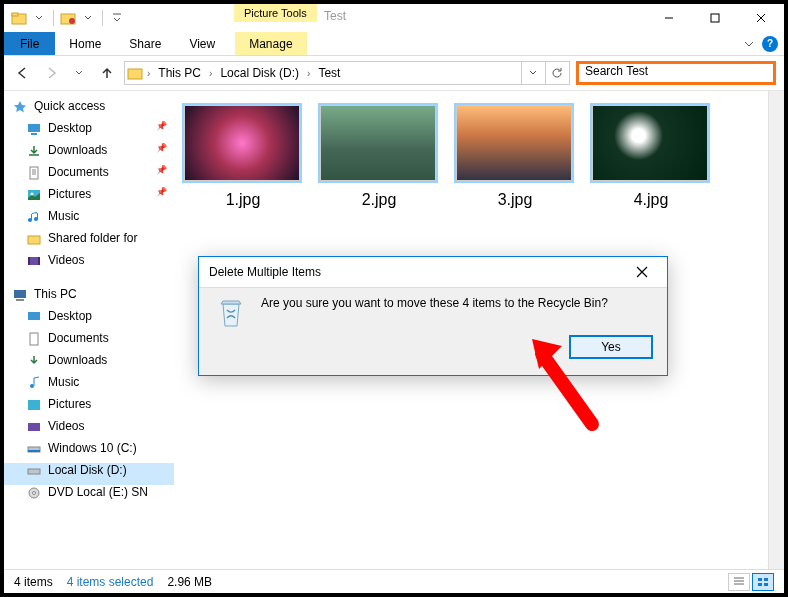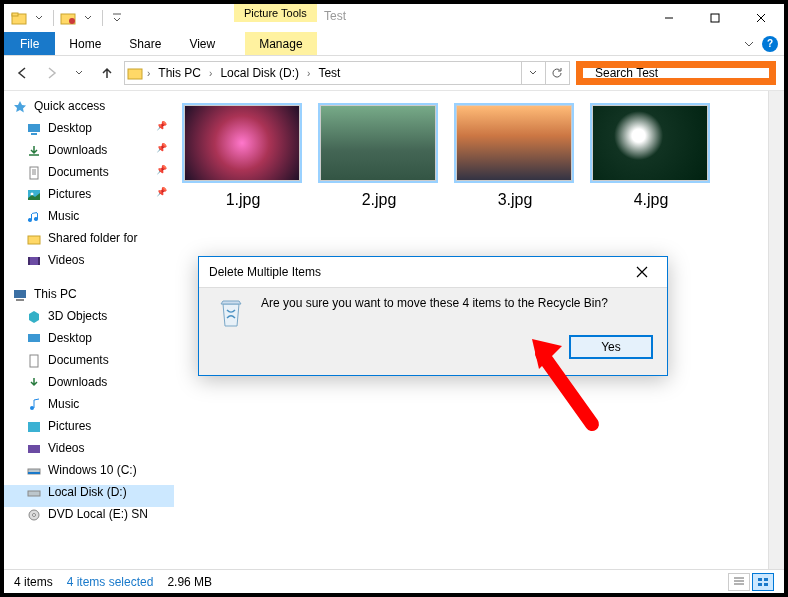--- a/index.html
+++ b/index.html
@@ -8,33 +8,33 @@
 .window{width:100%;height:100%;background:#fff;display:flex;flex-direction:column;position:relative}
 .titlebar{height:28px;background:#fff;display:flex;align-items:center;position:relative}
 .qat{display:flex;align-items:center;gap:2px;padding:0 6px;height:100%}
 .qat-icon{width:18px;height:18px;display:inline-flex;align-items:center;justify-content:center}
 .qat-sep{width:1px;height:16px;background:#ccc;margin:0 3px}
 .context-tab{position:absolute;left:230px;top:0;padding:3px 10px;background:#fff2a0;font-size:11px}
 .wintitle{position:absolute;left:320px;top:5px;font-size:12px;color:#999}
 .winbtns{position:absolute;right:0;top:0;display:flex}
 .winbtn{width:46px;height:28px;display:flex;align-items:center;justify-content:center;color:#333}
 .ribbon-tabs{height:24px;display:flex;align-items:stretch;border-bottom:1px solid #ddd;position:relative}
-.file-tab{background:#1979ca;color:#ffffff;padding:0 16px;display:flex;align-items:center;font-size:12px}
+.file-tab{background:#1979ca;color:#000000;padding:0 16px;display:flex;align-items:center;font-size:12px}
 .rtab{padding:0 14px;display:flex;align-items:center;font-size:12px;cursor:default}
 .rtab.highlight{background:#fff2a0}
 .rtab-right{position:absolute;right:6px;top:0;display:flex;align-items:center;gap:8px;height:100%}
 .help-icon{width:16px;height:16px;border-radius:50%;background:#0078d7;color:#fff;display:flex;align-items:center;justify-content:center;font-size:10px;font-weight:bold}
 .address-row{height:34px;display:flex;align-items:center;padding:0 8px;gap:6px}
 .navbtn{width:22px;height:22px;display:flex;align-items:center;justify-content:center;color:#555}
 .navbtn.disabled{color:#bbb}
 .address-bar{flex:1;height:24px;border:1px solid #ccc;display:flex;align-items:center;padding:0 2px;gap:2px}
 .crumb{padding:0 4px;display:flex;align-items:center;height:100%}
 .crumb-sep{color:#666;font-size:10px;padding:0 2px}
 .addr-btn{width:22px;height:22px;display:flex;align-items:center;justify-content:center;border-left:1px solid #ccc;color:#555}
-.search-box{width:200px;height:24px;border:7px solid #f97316;display:flex;align-items:center;padding:0 12px;color:#777}
+.search-box{width:200px;height:24px;border:3px solid #f97316;display:flex;align-items:flex-start;padding:0 6px;color:#777}
 .body-row{flex:1;display:flex;overflow:hidden;border-top:1px solid #e5e5e5}
 .nav-pane{width:170px;border-right:none;overflow-y:auto;padding:8px 0;position:relative}
 .nav-group{margin-bottom:12px}
 .nav-item{display:flex;align-items:flex-start;height:22px;padding-left:22px;gap:6px;white-space:nowrap;overflow:hidden}
 .nav-item.root{padding-left:8px}
 .nav-item.selected{background:#cce8ff}
 .nav-icon{width:16px;height:16px;display:inline-flex;align-items:center;justify-content:center}
 .pin{color:#888;margin-left:auto;margin-right:6px;font-size:9px}
 .content{flex:1;padding:14px 10px;overflow:auto;position:relative}
 .thumb-row{display:flex;gap:18px}
@@ -121,21 +121,21 @@
             </svg>
           </div>
     </div>
   </div>
 
   <div class="ribbon-tabs">
     <div class="file-tab">File</div>
     <div class="rtab">Home</div>
     <div class="rtab">Share</div>
     <div class="rtab">View</div>
-    <div class="rtab highlight" style="margin-left:16px">Manage</div>
+    <div class="rtab highlight" style="margin-left:6px">Manage</div>
     <div class="rtab-right">
       <span>
             <svg width="10" height="10">
               <path d="M1 3l4 4 4-4" stroke="#555" fill="none"></path>
             </svg>
           </span>
       <span class="help-icon">?</span>
     </div>
   </div>
 
@@ -273,28 +273,20 @@
                 <svg width="14" height="14">
                   <rect x="1" y="2" width="12" height="8" fill="#3b6fa3"></rect>
                   <rect x="3" y="11" width="8" height="2" fill="#888"></rect>
                 </svg>
               </span>
               <span>This PC</span>
             </div>
         <div class="nav-item">
               <span class="nav-icon">
                 <svg width="14" height="14">
-                  <path d="M7 1l5 3v6l-5 3-5-3V4z" fill="#34b0c7"></path>
-                </svg>
-              </span>
-              <span>3D Objects</span>
-            </div>
-        <div class="nav-item">
-              <span class="nav-icon">
-                <svg width="14" height="14">
                   <rect x="1" y="2" width="12" height="8" fill="#3b97d3"></rect>
                 </svg>
               </span>
               <span>Desktop</span>
             </div>
         <div class="nav-item">
               <span class="nav-icon">
                 <svg width="14" height="14">
                   <rect x="3" y="1" width="8" height="12" fill="#fff" stroke="#888"></rect>
                 </svg>

